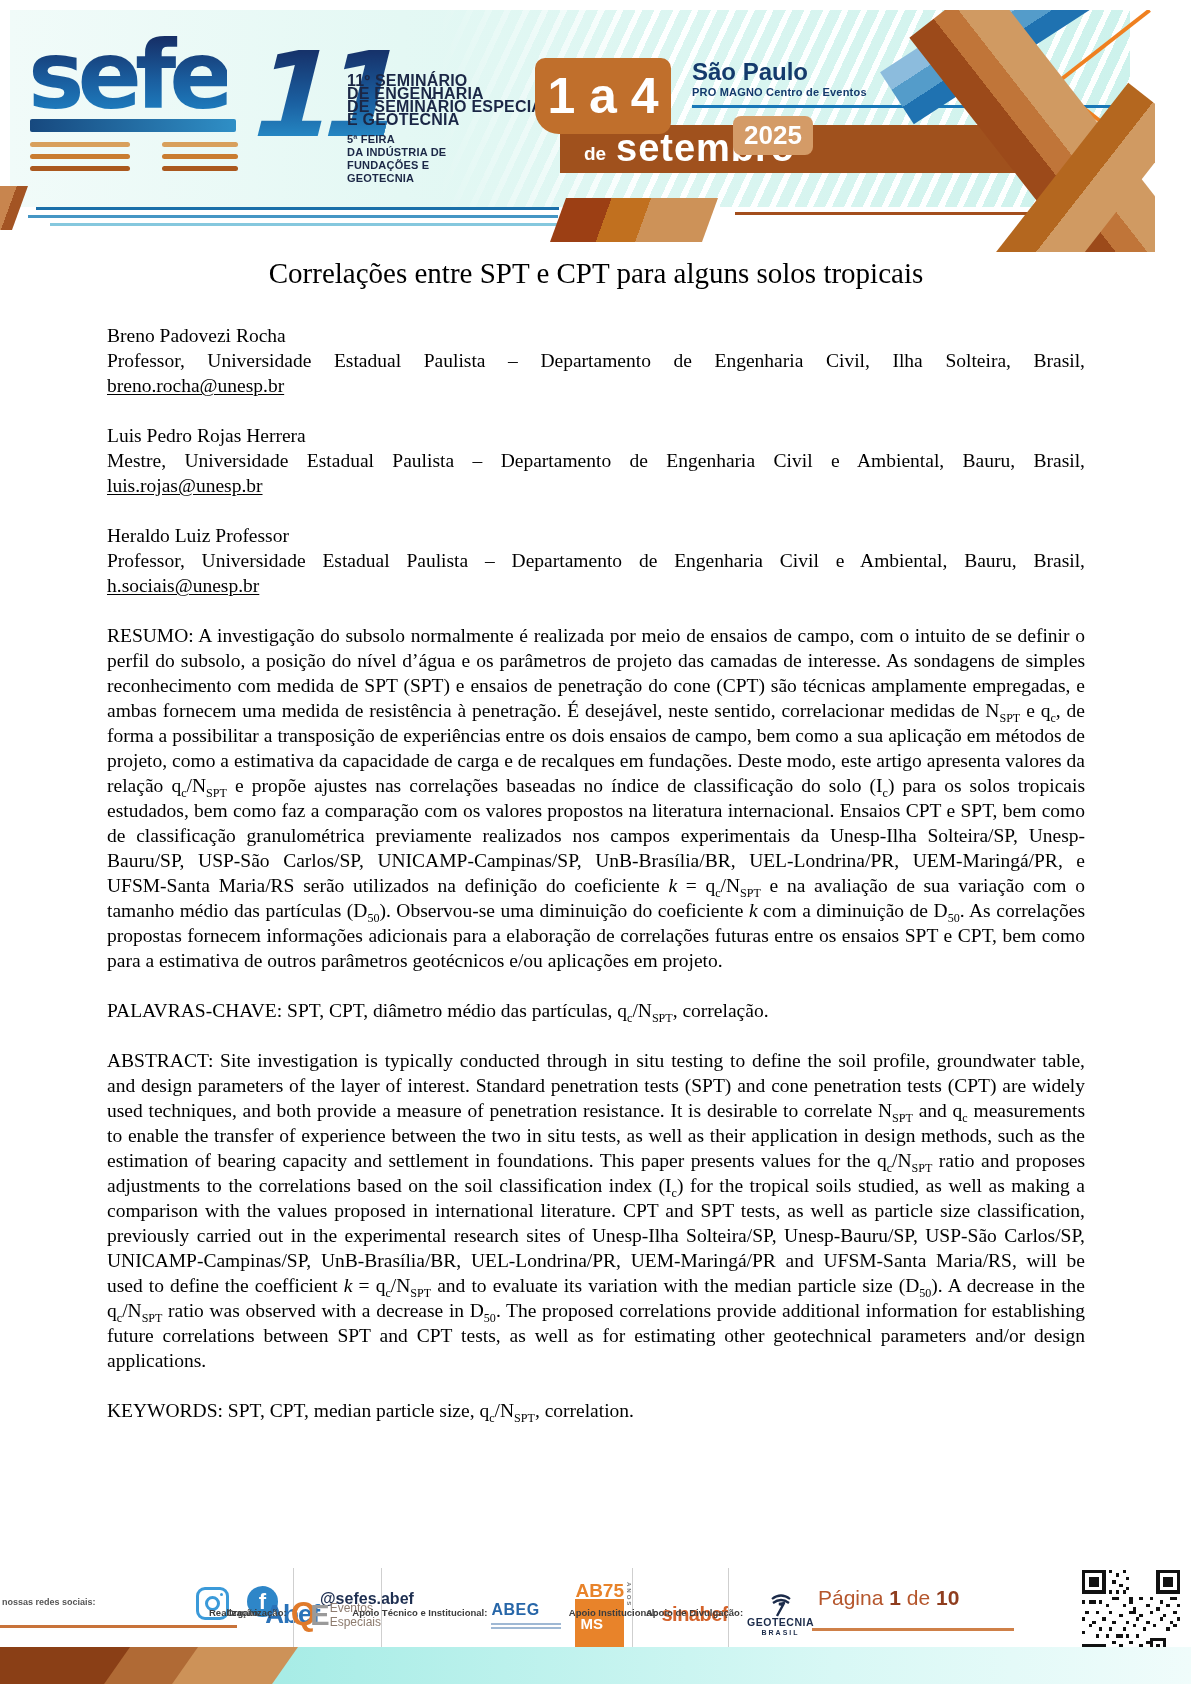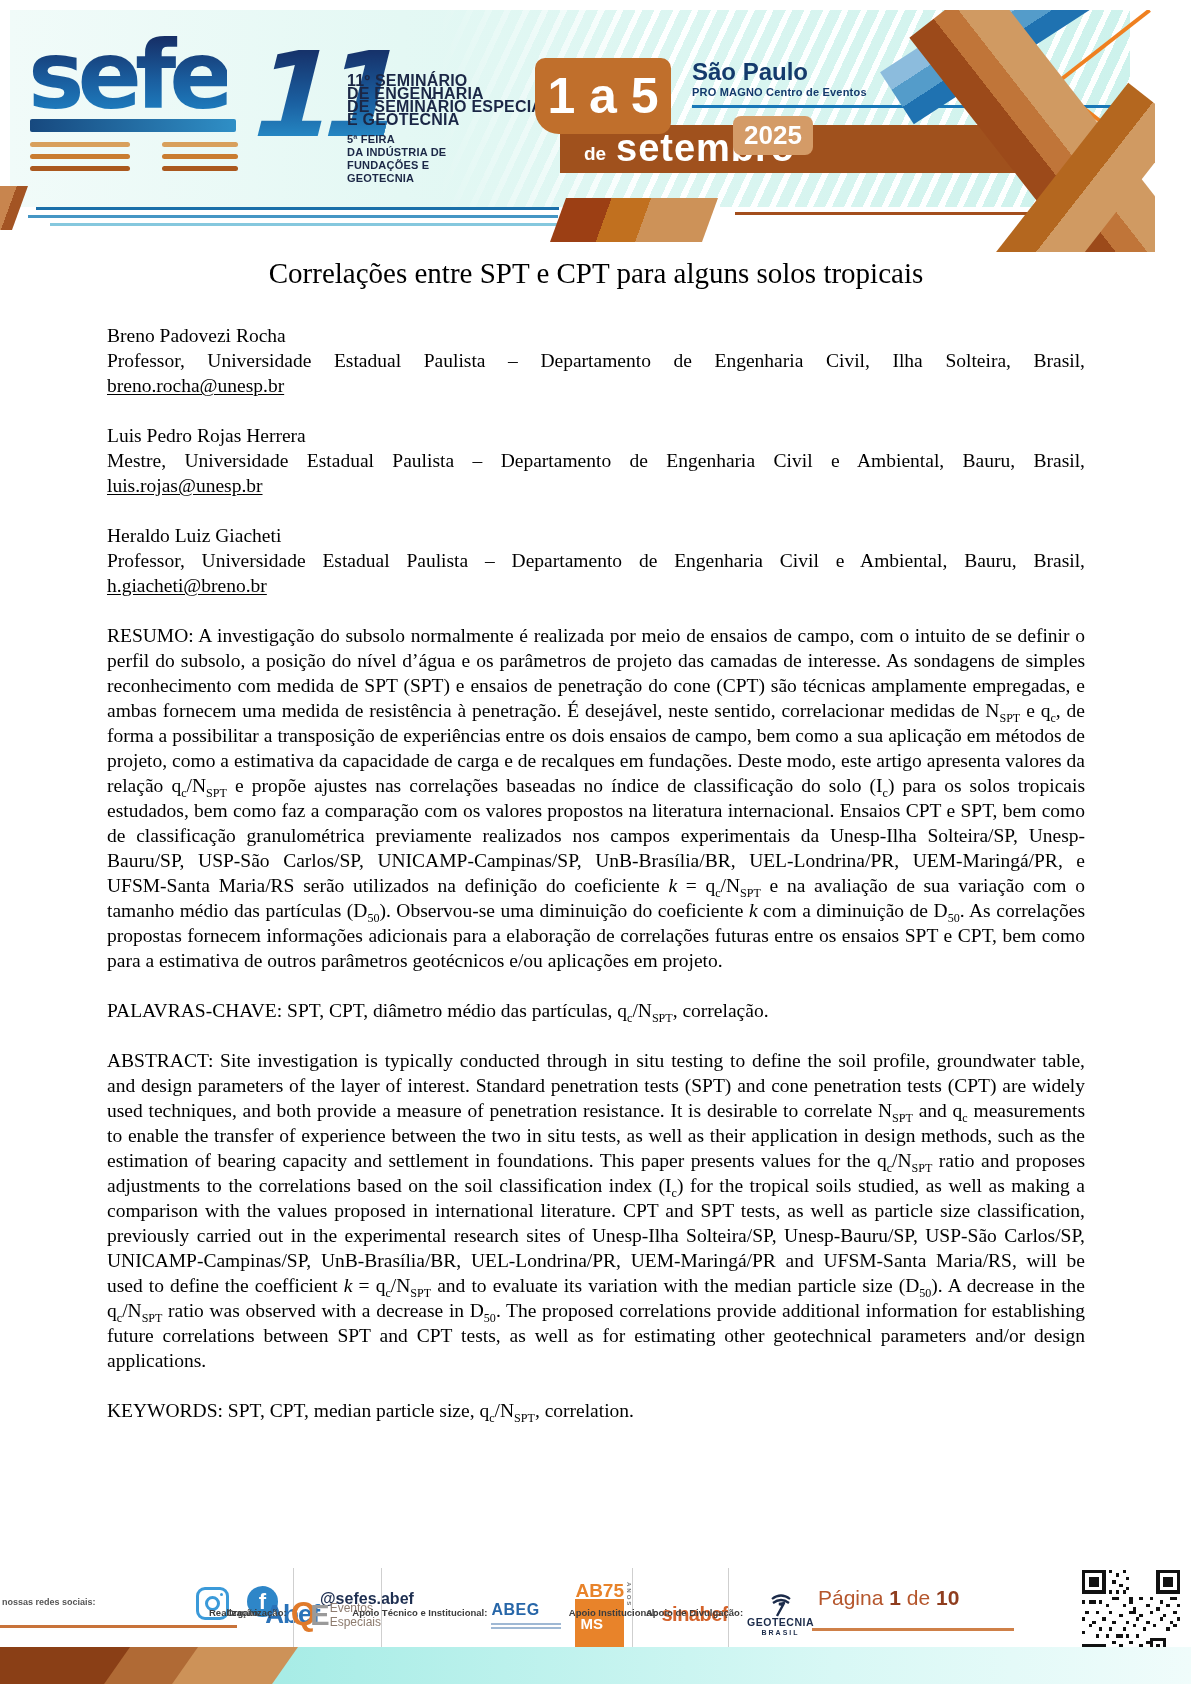--- a/index.html
+++ b/index.html
@@ -157,21 +157,21 @@
       <div class="lead">5ª FEIRA</div>
       <div>DA INDÚSTRIA DE</div>
       <div>FUNDAÇÕES E</div>
       <div>GEOTECNIA</div>
     </div>
 
     <div class="date-band sans">
       <span class="band-de">de</span>
       <span class="band-month">setembro</span>
     </div>
-    <div class="date-box sans">1 a 5</div>
+    <div class="date-box sans">1 a 4</div>
     <div class="year-chip sans">2025</div>
 
     <div class="city-line"></div>
     <div class="city sans">São Paulo</div>
     <div class="venue sans">PRO MAGNO Centro de Eventos</div>
 
     <div class="ribbons">
       <div class="rb rb-orange-a"></div>
       <div class="rb rb-orange-b"></div>
       <div class="rb rb-blue"></div>
@@ -196,23 +196,23 @@
       <span class="author-email"><span>breno.rocha@unesp.br</span></span>
     </div>
 
     <div class="author">
       <div class="author-name">Luis Pedro Rojas Herrera</div>
       <p class="author-aff">Mestre, Universidade Estadual Paulista – Departamento de Engenharia Civil e Ambiental, Bauru, Brasil,</p>
       <span class="author-email"><span>luis.rojas@unesp.br</span></span>
     </div>
 
     <div class="author">
-      <div class="author-name">Heraldo Luiz Giacheti</div>
+      <div class="author-name">Heraldo Luiz Professor</div>
       <p class="author-aff">Professor, Universidade Estadual Paulista – Departamento de Engenharia Civil e Ambiental, Bauru, Brasil,</p>
-      <span class="author-email"><span>h.giacheti@breno.br</span></span>
+      <span class="author-email"><span>h.sociais@unesp.br</span></span>
     </div>
 
     <p class="para">RESUMO: A investigação do subsolo normalmente é realizada por meio de ensaios de campo, com o intuito de se definir o perfil do subsolo, a posição do nível d’água e os parâmetros de projeto das camadas de interesse. As sondagens de simples reconhecimento com medida de SPT (SPT) e ensaios de penetração do cone (CPT) são técnicas amplamente empregadas, e ambas fornecem uma medida de resistência à penetração. É desejável, neste sentido, correlacionar medidas de N<sub>SPT</sub> e q<sub>c</sub>, de forma a possibilitar a transposição de experiências entre os dois ensaios de campo, bem como a sua aplicação em métodos de projeto, como a estimativa da capacidade de carga e de recalques em fundações. Deste modo, este artigo apresenta valores da relação q<sub>c</sub>/N<sub>SPT</sub> e propõe ajustes nas correlações baseadas no índice de classificação do solo (I<sub>c</sub>) para os solos tropicais estudados, bem como faz a comparação com os valores propostos na literatura internacional. Ensaios CPT e SPT, bem como de classificação granulométrica previamente realizados nos campos experimentais da Unesp-Ilha Solteira/SP, Unesp-Bauru/SP, USP-São Carlos/SP, UNICAMP-Campinas/SP, UnB-Brasília/BR, UEL-Londrina/PR, UEM-Maringá/PR, e UFSM-Santa Maria/RS serão utilizados na definição do coeficiente <i>k</i> = q<sub>c</sub>/N<sub>SPT</sub> e na avaliação de sua variação com o tamanho médio das partículas (D<sub>50</sub>). Observou-se uma diminuição do coeficiente <i>k</i> com a diminuição de D<sub>50</sub>. As correlações propostas fornecem informações adicionais para a elaboração de correlações futuras entre os ensaios SPT e CPT, bem como para a estimativa de outros parâmetros geotécnicos e/ou aplicações em projeto.</p>
     <p class="kw-line">PALAVRAS-CHAVE: SPT, CPT, diâmetro médio das partículas, q<sub>c</sub>/N<sub>SPT</sub>, correlação.</p>
     <p class="para">ABSTRACT: Site investigation is typically conducted through in situ testing to define the soil profile, groundwater table, and design parameters of the layer of interest. Standard penetration tests (SPT) and cone penetration tests (CPT) are widely used techniques, and both provide a measure of penetration resistance. It is desirable to correlate N<sub>SPT</sub> and q<sub>c</sub> measurements to enable the transfer of experience between the two in situ tests, as well as their application in design methods, such as the estimation of bearing capacity and settlement in foundations. This paper presents values for the q<sub>c</sub>/N<sub>SPT</sub> ratio and proposes adjustments to the correlations based on the soil classification index (I<sub>c</sub>) for the tropical soils studied, as well as making a comparison with the values proposed in international literature. CPT and SPT tests, as well as particle size classification, previously carried out in the experimental research sites of Unesp-Ilha Solteira/SP, Unesp-Bauru/SP, USP-São Carlos/SP, UNICAMP-Campinas/SP, UnB-Brasília/BR, UEL-Londrina/PR, UEM-Maringá/PR and UFSM-Santa Maria/RS, will be used to define the coefficient <i>k</i> = q<sub>c</sub>/N<sub>SPT</sub> and to evaluate its variation with the median particle size (D<sub>50</sub>). A decrease in the q<sub>c</sub>/N<sub>SPT</sub> ratio was observed with a decrease in D<sub>50</sub>. The proposed correlations provide additional information for establishing future correlations between SPT and CPT tests, as well as for estimating other geotechnical parameters and/or design applications.</p>
     <p class="kw-line">KEYWORDS: SPT, CPT, median particle size, q<sub>c</sub>/N<sub>SPT</sub>, correlation.</p>
   </div>
 
   <div class="social-label sans">nossas redes sociais:</div>
   <div class="icon-ig">

